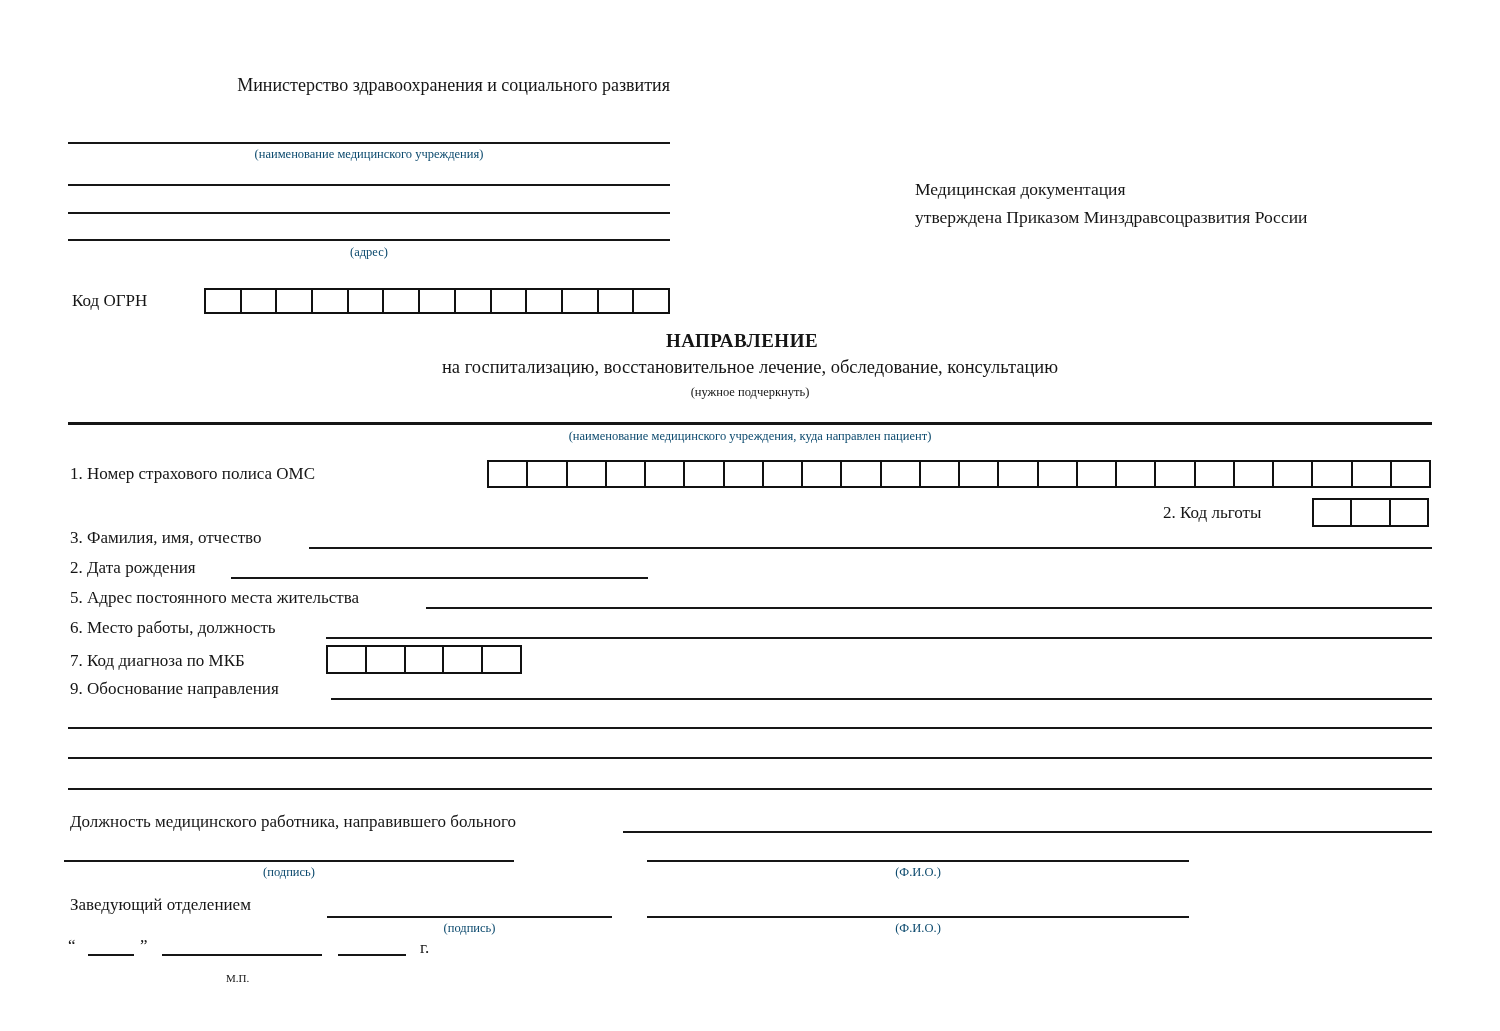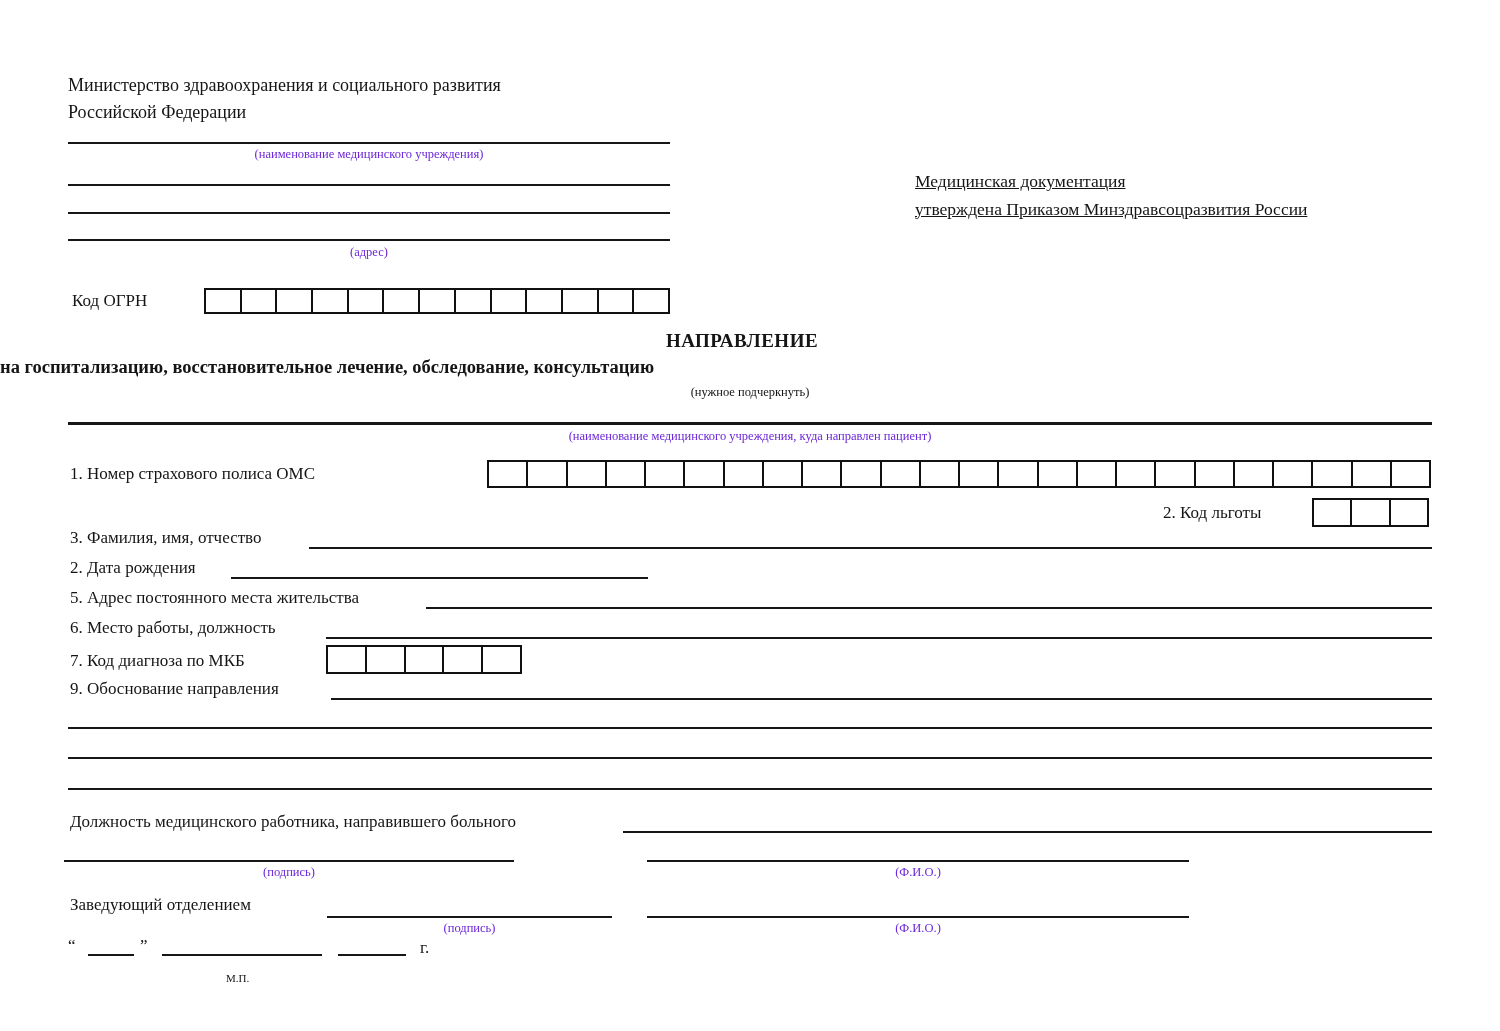--- a/index.html
+++ b/index.html
@@ -3,41 +3,40 @@
 <meta charset="utf-8">
 <style>
   html,body{margin:0;padding:0;}
   body{
     width:1500px;height:1031px;background:#ffffff;position:relative;
     font-family:"Liberation Serif", serif;color:#151515;
     -webkit-font-smoothing:antialiased;
   }
   .hline{position:absolute;border-top:2px solid #161616;height:0;}
   .hline.thick{border-top-width:3px;}
-  .cap{position:absolute;font-size:12.5px;text-align:center;color:#6d28d9;}
+  .cap{position:absolute;font-size:12.5px;text-align:center;color:#0c4a6e;}
   .lbl{position:absolute;font-size:17px;white-space:nowrap;}
   .cellrow{position:absolute;display:flex;box-sizing:border-box;}
   .cellrow .cell{
     flex:1;border:2px solid #111;margin-left:-2px;background:#fff;box-sizing:border-box;
   }
   .cellrow .cell:first-child{margin-left:0;}
-  .docinfo{position:absolute;left:915px;top:168px;font-size:17.5px;line-height:27.5px;white-space:nowrap;text-decoration:underline;}
+  .docinfo{position:absolute;left:915px;top:176px;font-size:17.5px;line-height:27.5px;white-space:nowrap;}
   .inline-blank{display:inline-block;width:105px;border-bottom:2px solid #161616;margin-left:18px;height:14px;vertical-align:baseline;}
-  .ministry{position:absolute;left:68px;top:72px;width:602px;font-size:18px;line-height:27px;text-align:left;}
+  .ministry{position:absolute;left:68px;top:72px;width:602px;font-size:18px;line-height:27px;text-align:right;}
   .title-main{position:absolute;left:0;top:330px;width:1484px;text-align:center;font-weight:bold;font-size:19px;letter-spacing:.5px;}
-  .title-sub{position:absolute;left:0;top:357px;width:1500px;text-align:left;font-weight:bold;font-size:18.5px;}
+  .title-sub{position:absolute;left:0;top:357px;width:1500px;text-align:center;font-weight:normal;font-size:18.5px;}
   .title-note{position:absolute;left:0;top:385px;width:1500px;text-align:center;font-size:12.5px;}
   .quote{position:absolute;font-size:17px;}
 </style>
 </head>
 <body>
 
 <div class="ministry">
   <div>Министерство здравоохранения и социального развития</div>
-  <div>Российской Федерации</div>
 </div>
 
 <div class="hline" style="left:68px;top:142px;width:602px;"></div>
 <div class="cap" style="left:68px;top:147px;width:602px;">(наименование медицинского учреждения)</div>
 <div class="hline" style="left:68px;top:184px;width:602px;"></div>
 <div class="hline" style="left:68px;top:212px;width:602px;"></div>
 <div class="hline" style="left:68px;top:239px;width:602px;"></div>
 <div class="cap" style="left:68px;top:245px;width:602px;">(адрес)</div>
 
 <div class="docinfo">

